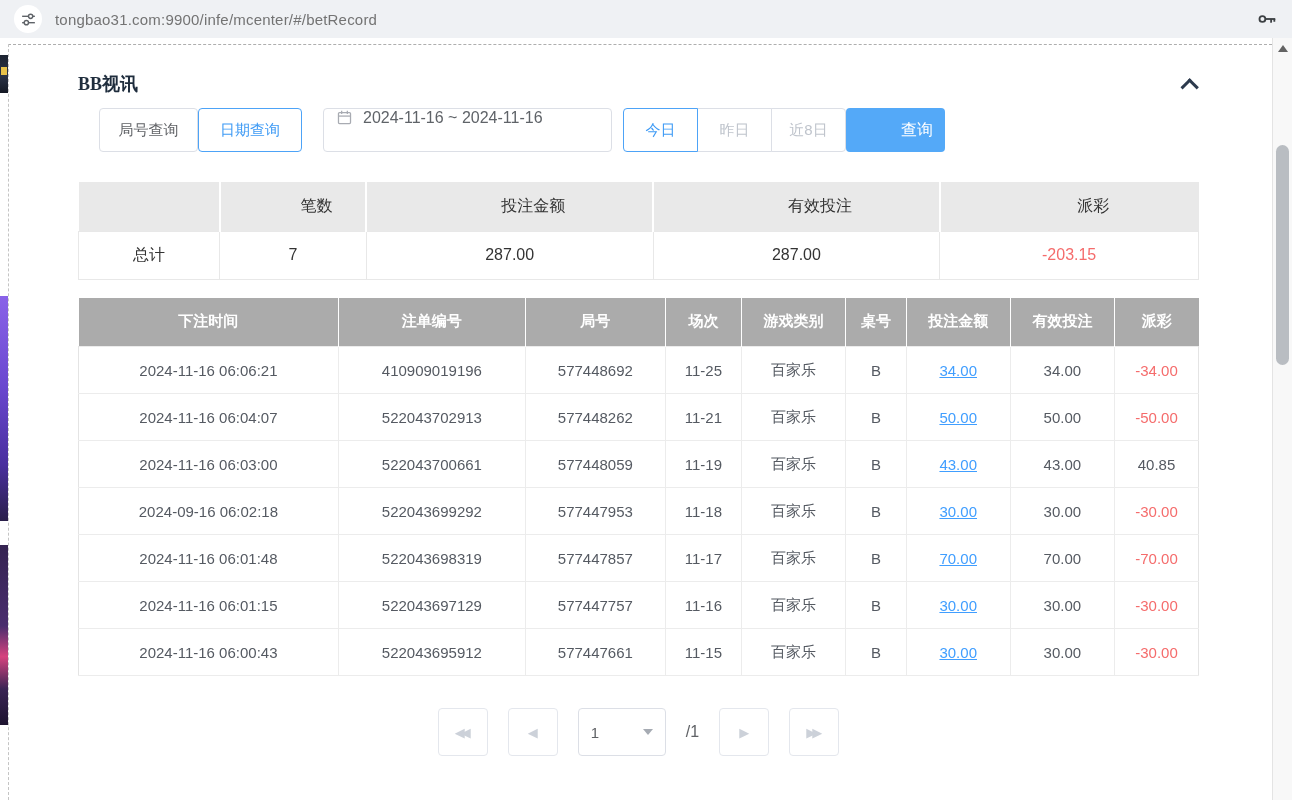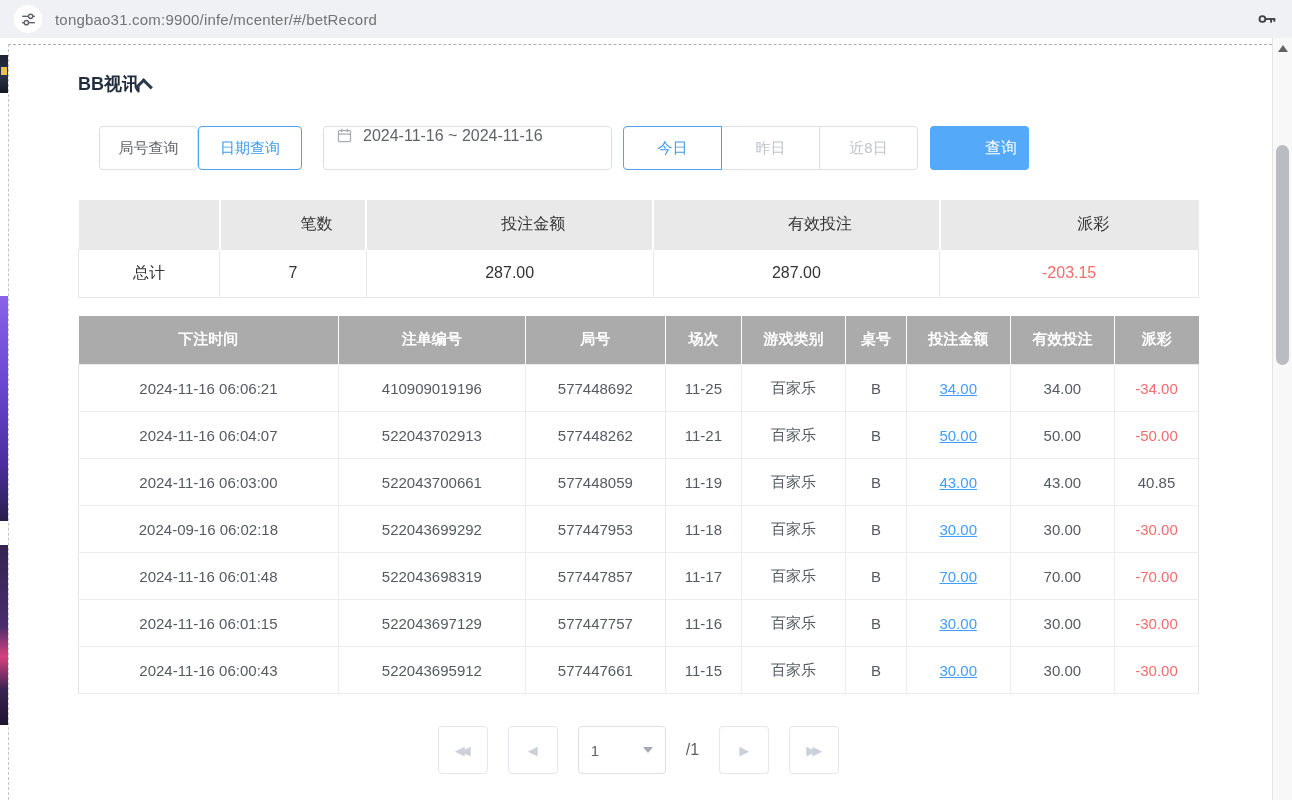--- a/index.html
+++ b/index.html
@@ -35,43 +35,43 @@
                   border-left:5px solid transparent; border-right:5px solid transparent;
                   border-bottom:7px solid #636363; cursor:pointer; }
   .scroll-thumb { position:absolute; top:107px; left:3px; width:13px; height:220px;
                   background:#b9bdc2; border-radius:7px; cursor:grab; }
 
   
   .content { position:absolute; top:44px; left:8px; right:20px; bottom:0;
              background:#fff; border-top:1px dashed #aeaeae; border-left:1px dashed #c4c4c4;
              padding:27px 73px 0 69px; z-index:10; }
 
-  .panel-head { display:flex; align-items:center; 
-                margin-bottom:30px; }
+  .panel-head { display:flex; align-items:center; justify-content:space-between;
+                margin-bottom:12px;font-family:Liberation Serif, serif; }
   .panel-title { font-size:18px; font-weight:bold; color:#1f2d3d; }
   .chev-up { width:13px; height:13px; border-top:3px solid #2c3a4d; border-left:3px solid #2c3a4d;
              transform:rotate(45deg) translateY(4px); cursor:pointer; }
 
   
   .filters { display:flex; align-items:center; margin-bottom:30px; }
   .btn { height:44px; border-radius:4px; background:#fff; font-size:15px;
          cursor:pointer; border:1px solid #dcdfe6; font-family:inherit; }
   .btn-blue-outline { width:104px; border-color:#4da3f7; color:#3d9af5; }
   .btn-gray { width:99px; color:#606266; margin-left:21px; }
   .date-input { width:289px; height:44px; border:1px solid #dcdfe6; border-radius:4px;
                 margin-left:21px; display:flex; padding:0 12px;
                 cursor:pointer; background:#fff; }
   .date-input span { font-size:16px; color:#5f6368; margin-left:10px; white-space:nowrap; }
   .seg { display:flex; margin-left:11px; }
-  .seg .btn { width:99px; border-radius:0; margin-left:-1px; }
+  .seg .btn { width:75px; border-radius:0; margin-left:-1px; }
   .seg .btn:first-child { border-radius:4px 0 0 4px; margin-left:0; }
   .seg .btn:last-child { border-radius:0 4px 4px 0; }
   .seg .active { border-color:#4da3f7; color:#3d9af5; position:relative; z-index:2; }
   .seg .idle { color:#bfc4cc; }
-  .btn-solid { width:99px; margin-left:12px; background:#54a9f8; border:none;
+  .btn-solid { width:99px; margin-left:0; background:#54a9f8; border:none;
                color:#fff; font-size:16px;padding-left:43px; }
 
   
   table { border-collapse:collapse; width:100%; table-layout:fixed; }
   .summary { margin-bottom:18px; }
   .summary th { height:49px; background:#e9e9e9; font-size:16px; color:#333;
                 font-weight:normal; text-align:center; border-right:2px solid #fff;padding-left:47px; }
   .summary th:last-child { border-right:none; }
   .summary td { height:48px; font-size:16px; color:#333; text-align:center;
                 border:1px solid #e8e8e8; background:#fff; }

